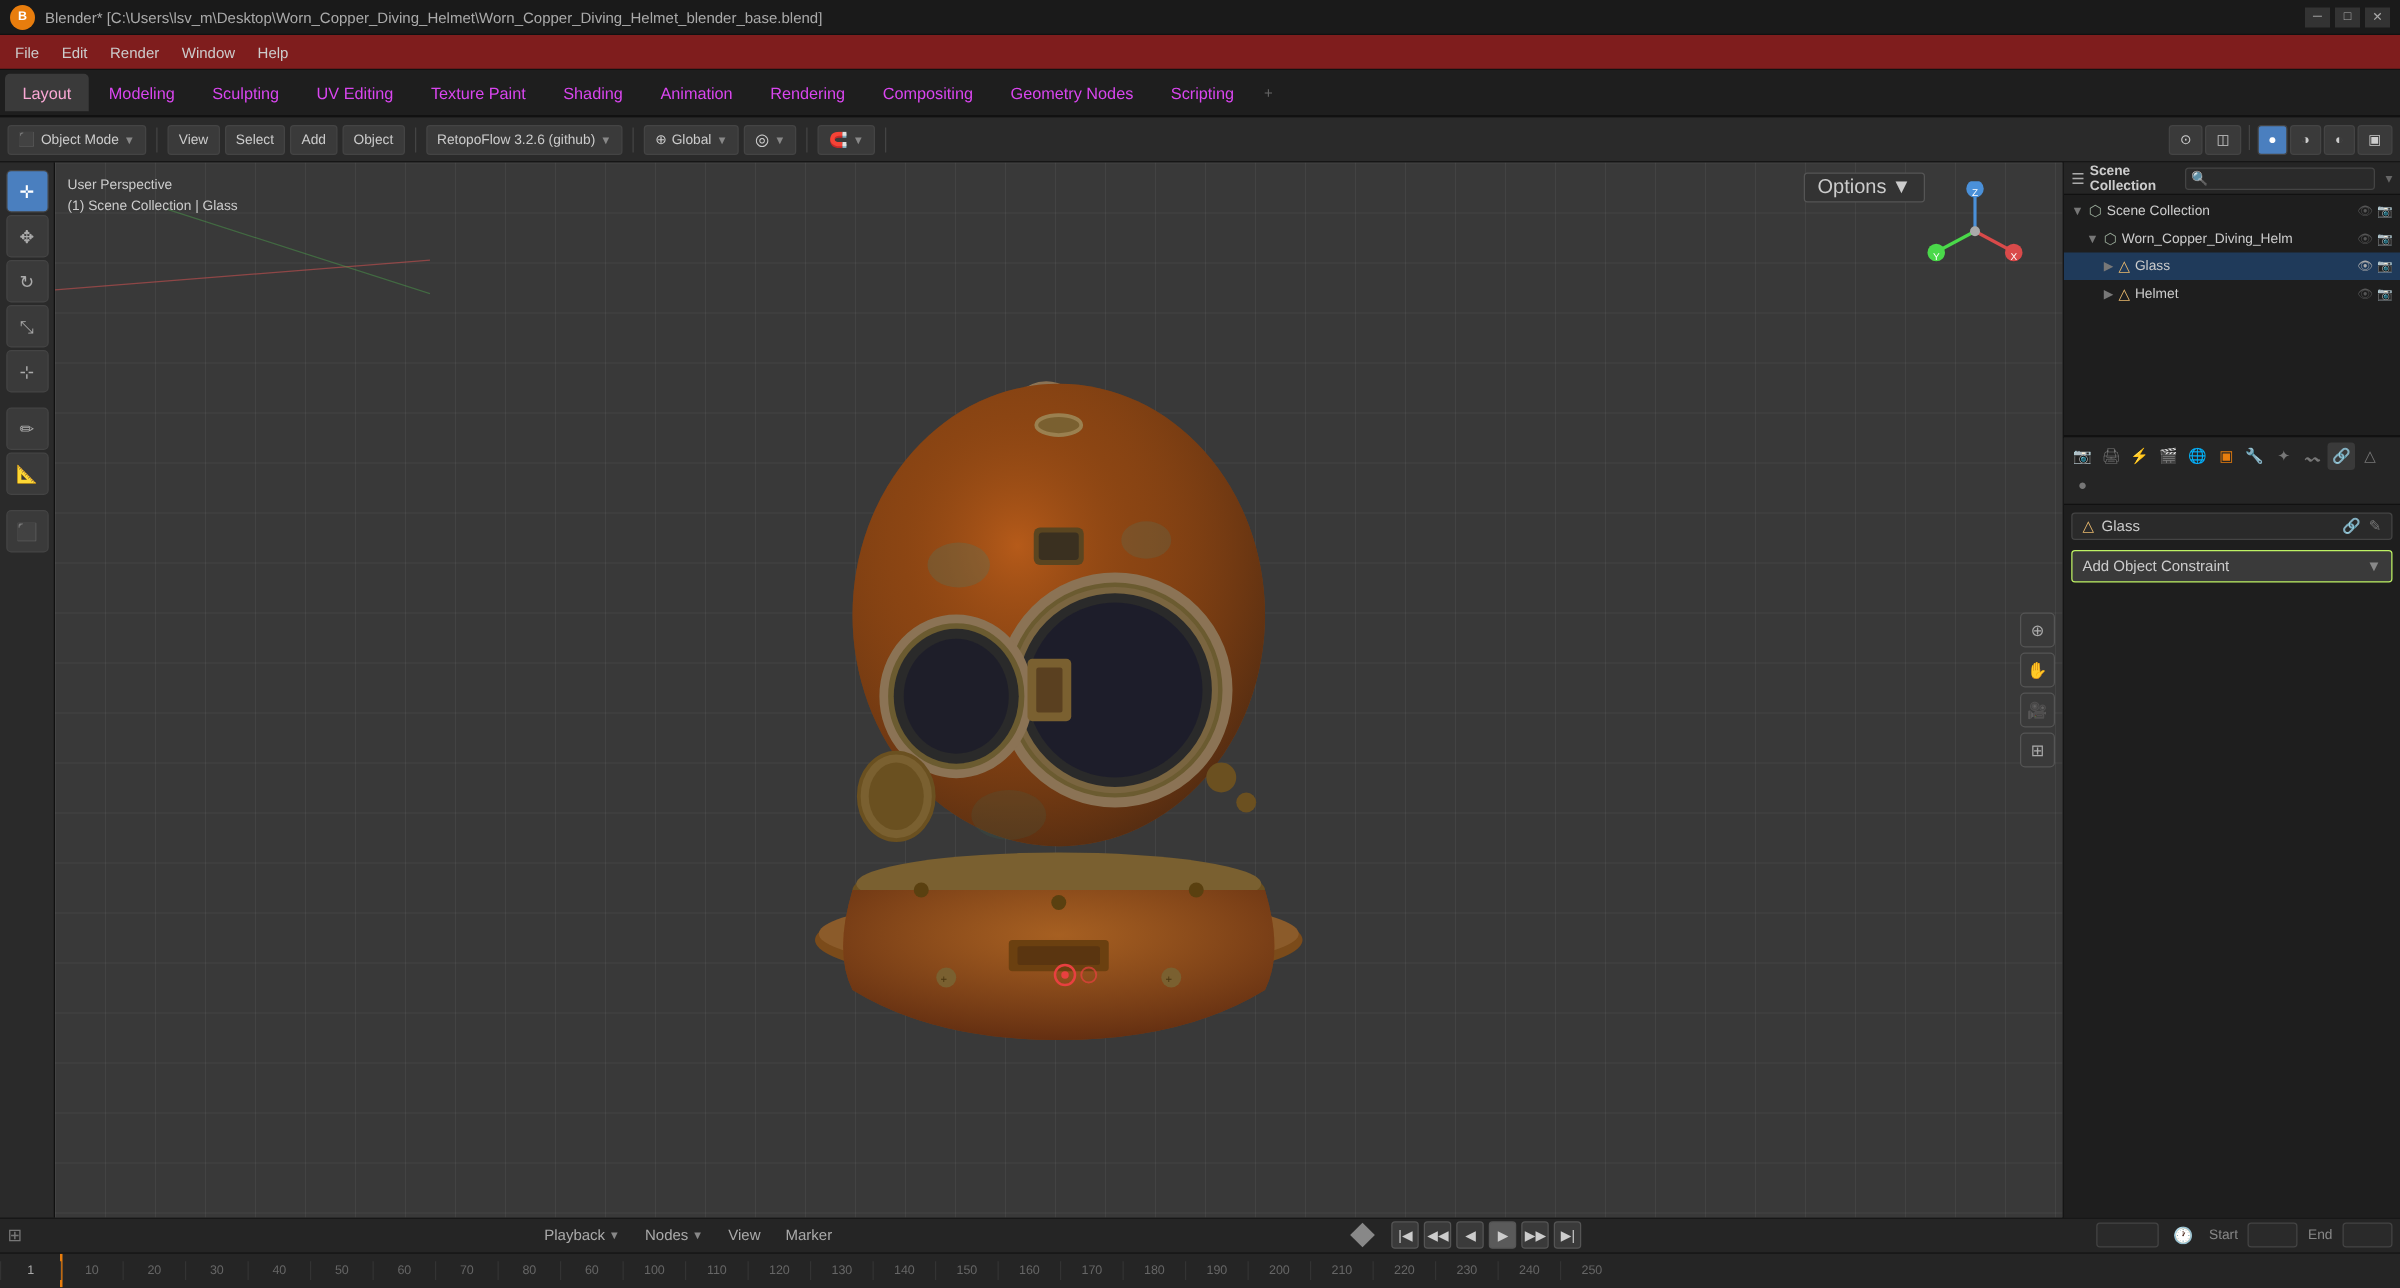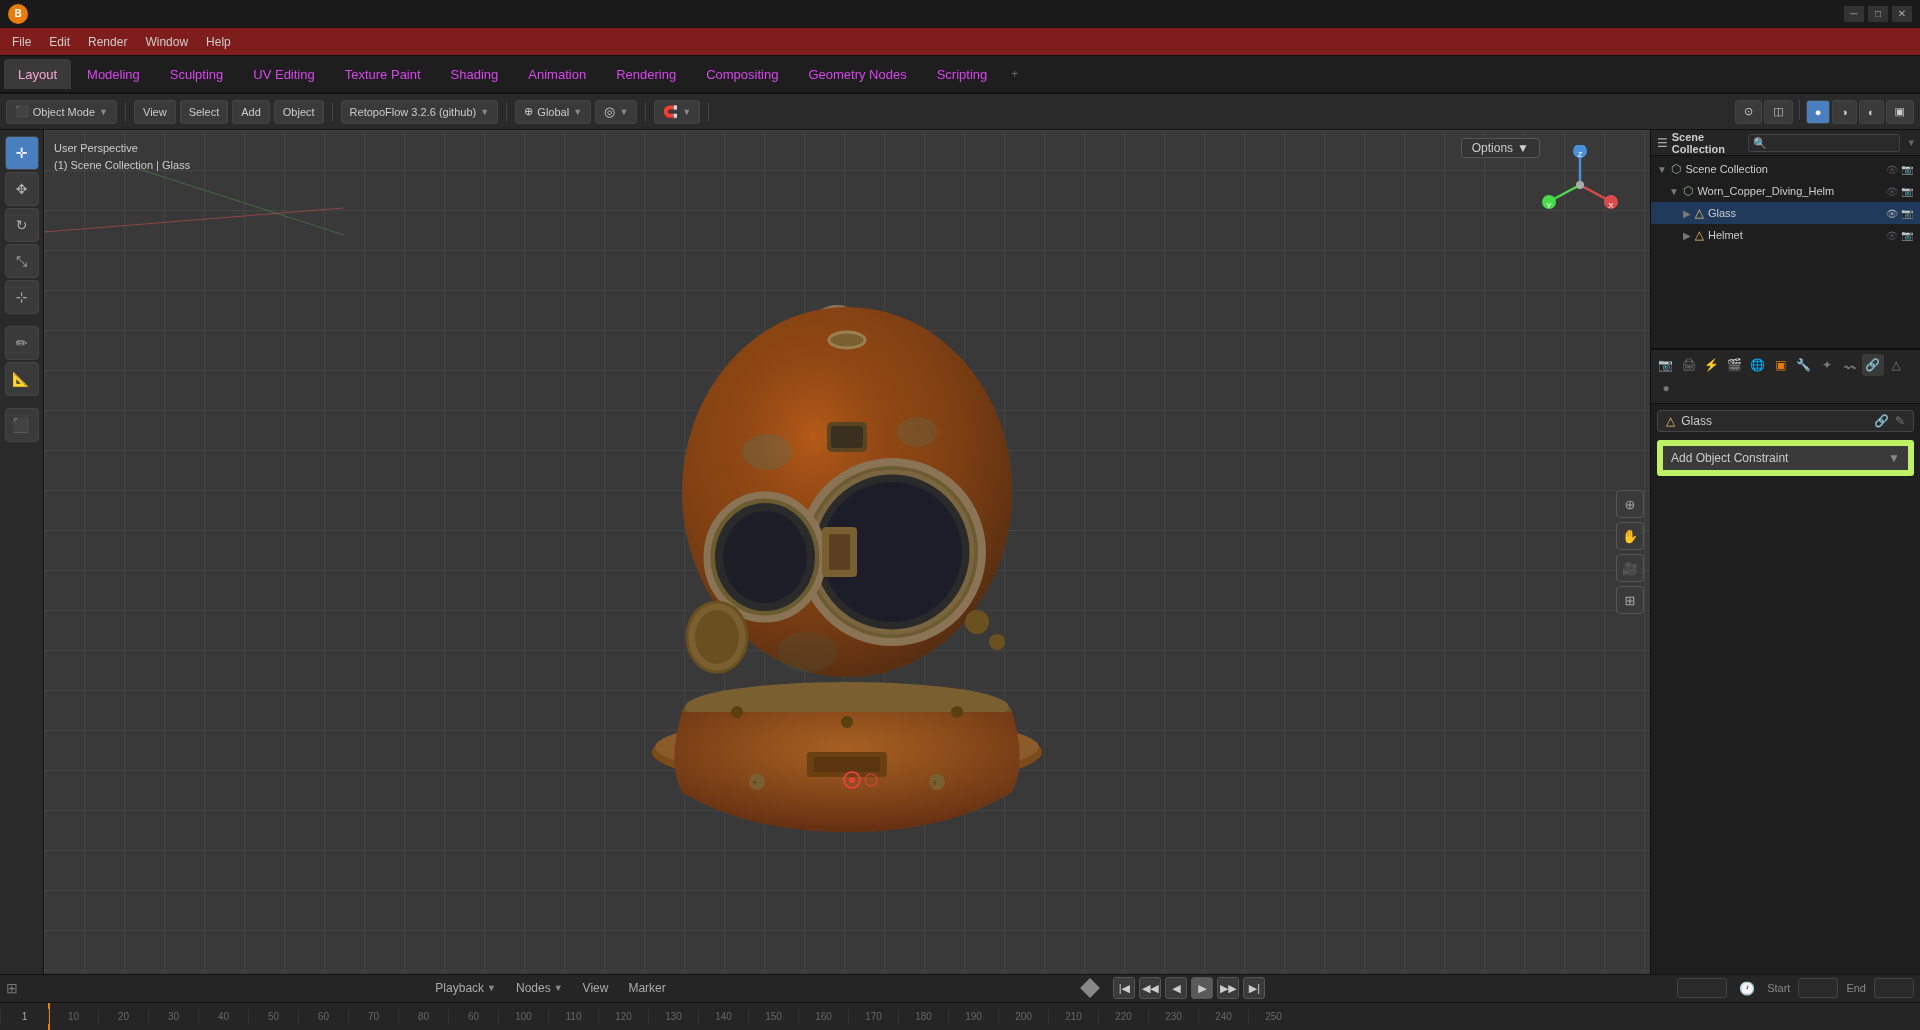--- a/index.html
+++ b/index.html
@@ -176,21 +176,21 @@
     }
     .options-btn {
       position: absolute;
       top: 8px; right: 110px;
       background: #333;
       border: 1px solid #555;
       border-radius: 3px;
       color: #ccc;
       padding: 2px 10px;
       cursor: pointer;
-      font-size: 12px;
+      font-size: 16px;
       display: flex; align-items: center; gap: 4px;
     }
 
     
     #helmet-container {
       position: absolute;
       left: 50%;
       top: 50%;
       transform: translate(-50%, -50%);
       width: 480px;
@@ -316,21 +316,21 @@
       font-size: 12px;
       margin-bottom: 8px;
       display: flex;
       align-items: center;
       gap: 6px;
     }
     .prop-object-icon { color: #e8b86d; }
     .add-constraint-btn {
       width: 100%;
       background: #3a3a3a;
-      border: 6px solid #bef264;
+      border: 1px solid #bef264;
       border-radius: 3px;
       color: #ccc;
       padding: 5px 8px;
       cursor: pointer;
       font-size: 12px;
       text-align: right;
       display: flex;
       align-items: center;
       justify-content: space-between;
     }
@@ -445,20 +445,21 @@
       position: absolute;
       inset: 0;
       pointer-events: none;
     }
   </style>
 </head>
 <body>
 
 <div id="title-bar">
   <div class="logo">B</div>
+  <span class="title-text">Blender* [C:\Users\lsv_m\Desktop\Worn_Copper_Diving_Helmet\Worn_Copper_Diving_Helmet_blender_base.blend]</span>
   <div class="win-controls">
     <button class="win-btn">─</button>
     <button class="win-btn">□</button>
     <button class="win-btn">✕</button>
   </div>
 </div>
 
 <div id="menu-bar">
   <div class="menu-item">File</div>
   <div class="menu-item">Edit</div>

